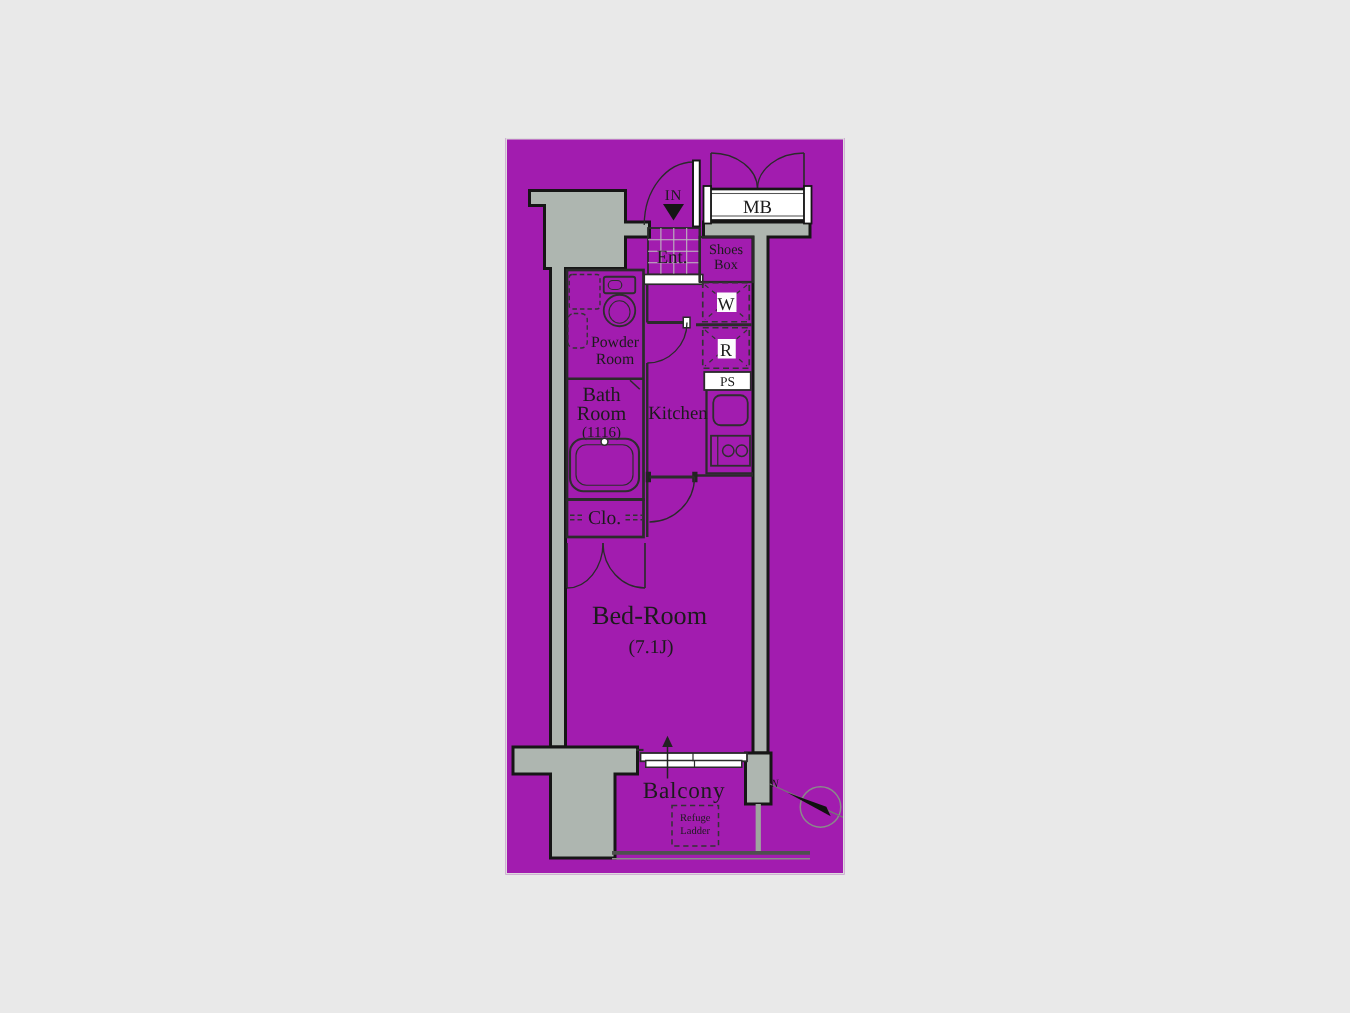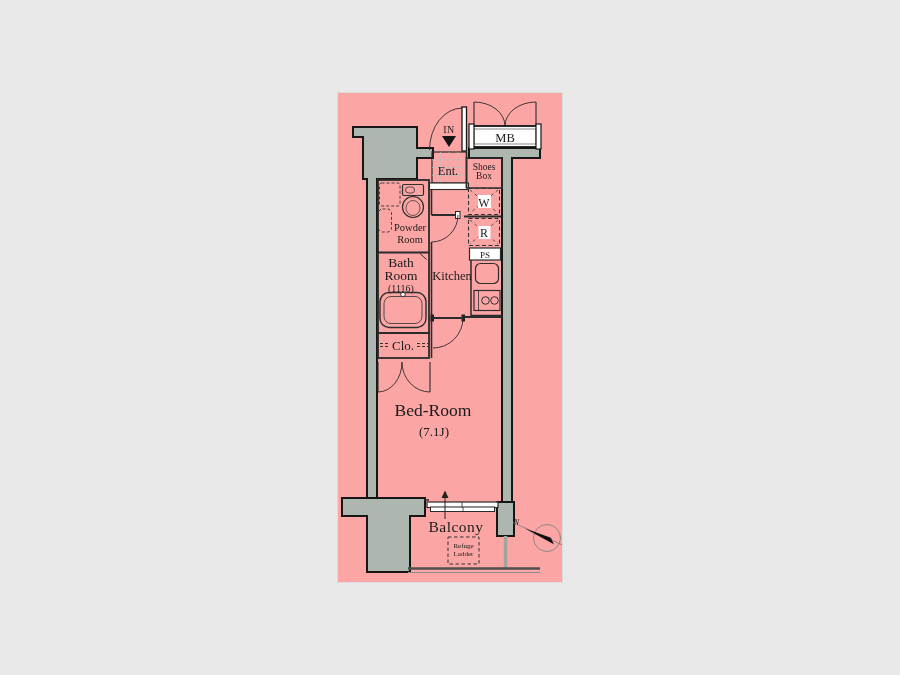--- a/index.html
+++ b/index.html
@@ -6,21 +6,21 @@
   body{
     width:900px;height:675px;
     background:#e9e9e9;
     position:relative;
     font-family:"Liberation Serif", serif;
     overflow:hidden;
   }
   .plan-card{
     position:absolute;
     left:337px;top:92px;width:226px;height:491px;
-    background:#fca5a5;
+    background:#a21caf;
     border:1px solid #dcdcdc;
     box-sizing:border-box;
   }
   .plan-card svg{display:block;width:224px;height:489px;}
   text{fill:#1b1b1b;}
   .wall{fill:#aeb6b0;stroke:#161616;stroke-width:2;}
   .thin{fill:none;stroke:#2b2b2b;}
   .fix{fill:none;stroke:#2e2e2e;}
   .dash{fill:none;stroke:#333;}
 </style>

